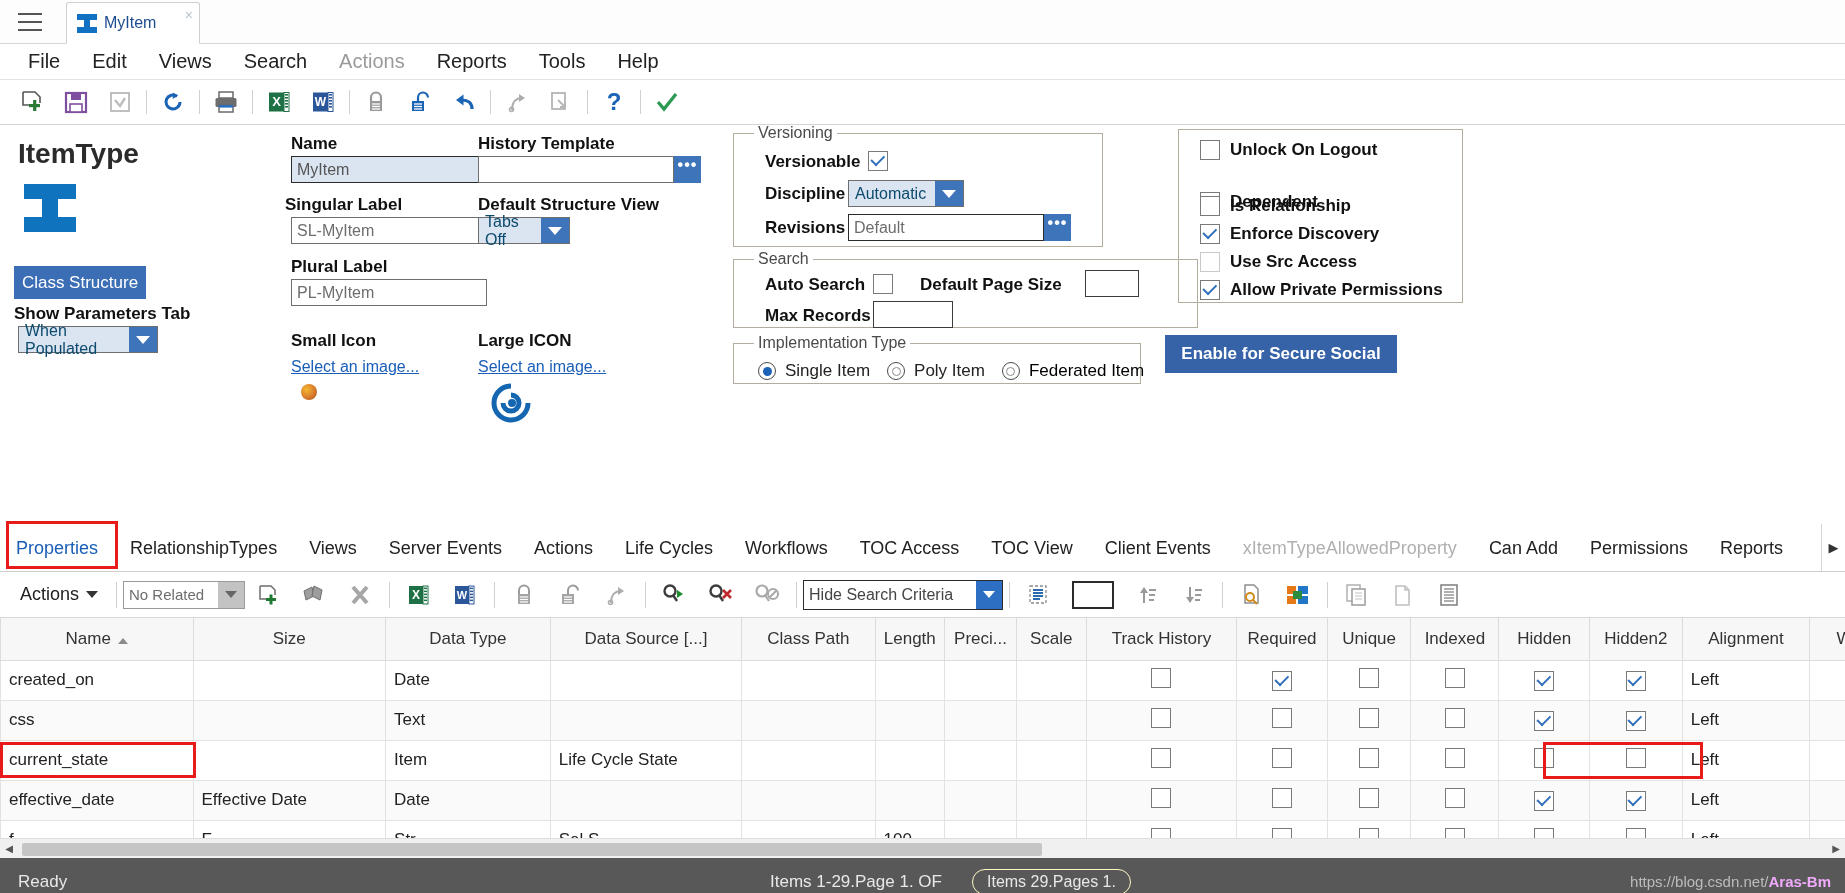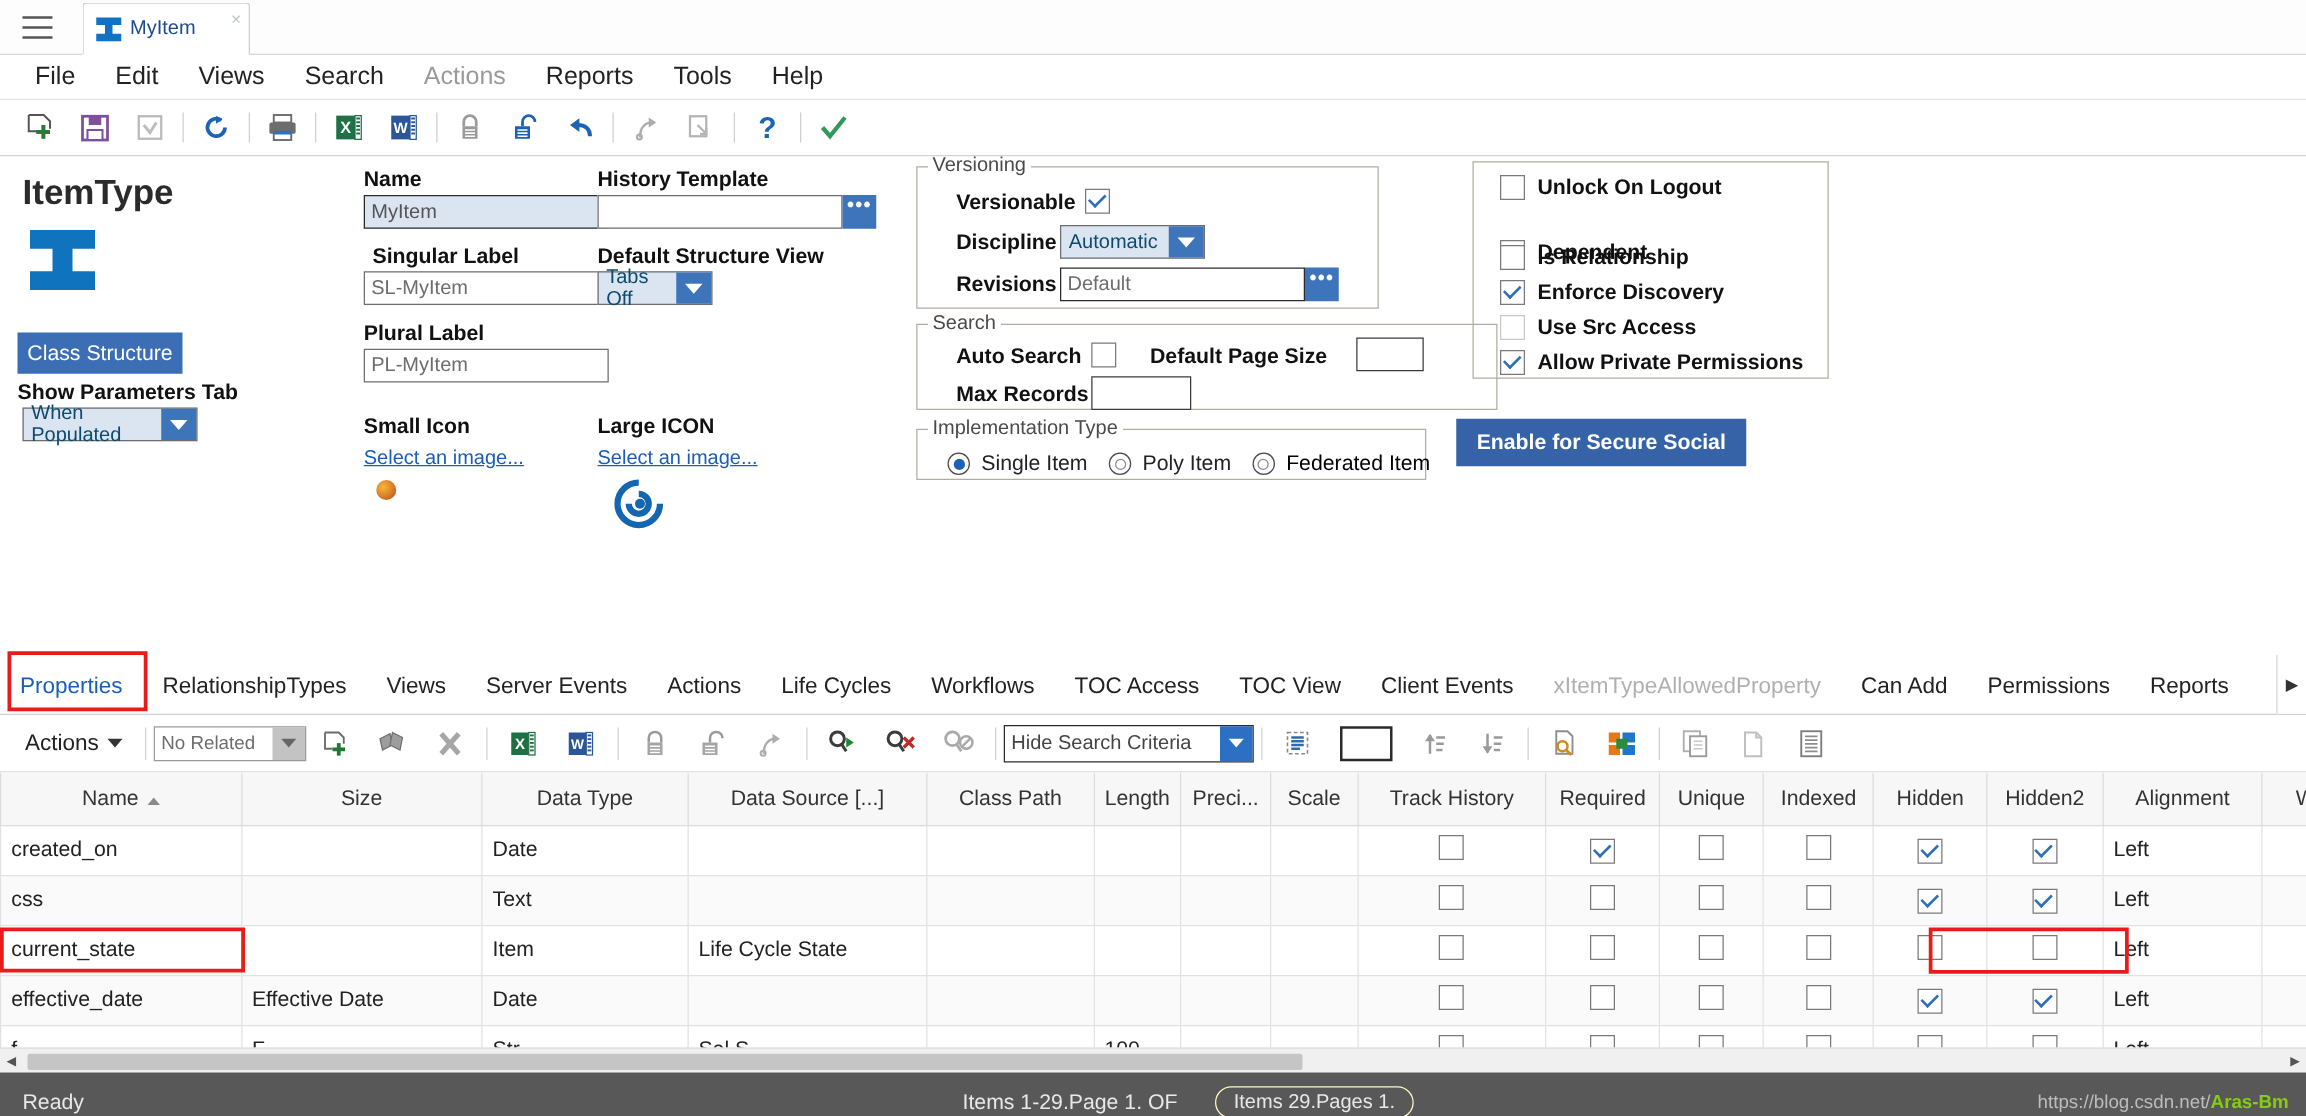--- a/index.html
+++ b/index.html
@@ -102,21 +102,21 @@
   .bigicon:before, .bigicon:after { content:""; position:absolute; left:0; width:52px; height:15px; background:#0f74bd; }
   .bigicon:before { top:0; } .bigicon:after { bottom:0; }
   .bigicon i { position:absolute; left:18px; top:13px; width:16px; height:24px; background:#0f74bd; display:block; }
   .bluebtn {
     background:#3b6eb5; color:#fff; font-size:17px; display:flex; align-items:center;
     justify-content:center; cursor:pointer;
   }
   .bluebtn.dark { background:#3663a8; }
 
   fieldset.grp {
-    position:absolute; border:1px solid #b3ad9e; margin:0; padding:0;
+    position:absolute; border:1px solid #b3ad9e; margin:0; padding:12px;
   }
   fieldset.grp > legend {
     font-size:16px; color:#4a4a4a; padding:0 4px; margin-left:8px;
   }
 
   .cbx {
     width:20px; height:20px; border:1px solid #7a7a7a; background:#fff;
     display:inline-flex; align-items:center; justify-content:center; cursor:pointer;
     flex:0 0 auto;
   }
@@ -214,21 +214,21 @@
     background:#585858; color:#e8e8e8; display:flex; align-items:center;
     font-size:17px;
   }
   .statusbar .ready { position:absolute; left:18px; }
   .statusbar .items { position:absolute; left:770px; }
   .statusbar .pill {
     position:absolute; left:972px; border:1px solid #fef9c3; border-radius:13px;
     padding:3px 14px; font-size:16px;
   }
   .statusbar .wm { position:absolute; right:14px; font-size:15px; color:#bcbcbc; }
-  .statusbar .wm b { color:#84cc16; }
+  .statusbar .wm b { color:#f0abfc; }
 </style>
 </head>
 <body>
 
 <div id="app">
 
   <div class="tabstrip">
     <div class="hamburger">
         <i></i>
         <i></i>
@@ -388,21 +388,21 @@
     <div class="bluebtn" style="position:absolute;left:14px;top:140px;width:132px;height:33px;">Class Structure</div>
     <div class="lbl" style="position:absolute;left:14px;top:178px;">Show Parameters Tab</div>
     <div class="ddl" style="position:absolute;left:18px;top:200px;width:140px;">
       <div class="val">When Populated</div>
       <div class="arrow"></div>
     </div>
 
     <div class="lbl" style="position:absolute;left:291px;top:8px;">Name</div>
     <div class="txtin sel" style="position:absolute;left:291px;top:30px;width:196px;">MyItem</div>
 
-    <div class="lbl" style="position:absolute;left:298px;top:69px;">Singular Label</div>
+    <div class="lbl" style="position:absolute;left:285px;top:69px;">Singular Label</div>
     <div class="txtin" style="position:absolute;left:291px;top:91px;width:196px;">SL-MyItem</div>
 
     <div class="lbl" style="position:absolute;left:291px;top:131px;">Plural Label</div>
     <div class="txtin" style="position:absolute;left:291px;top:153px;width:196px;">PL-MyItem</div>
 
     <div class="lbl" style="position:absolute;left:291px;top:205px;">Small Icon</div>
     <div class="link" style="position:absolute;left:291px;top:232px;">Select an image...</div>
     <div style="position:absolute;left:301px;top:258px;width:16px;height:16px;border-radius:50%;background:radial-gradient(circle at 35% 35%, #f7b733, #d4762b 60%, #9d4a12);"></div>
 
     <div class="lbl" style="position:absolute;left:478px;top:8px;">History Template</div>

